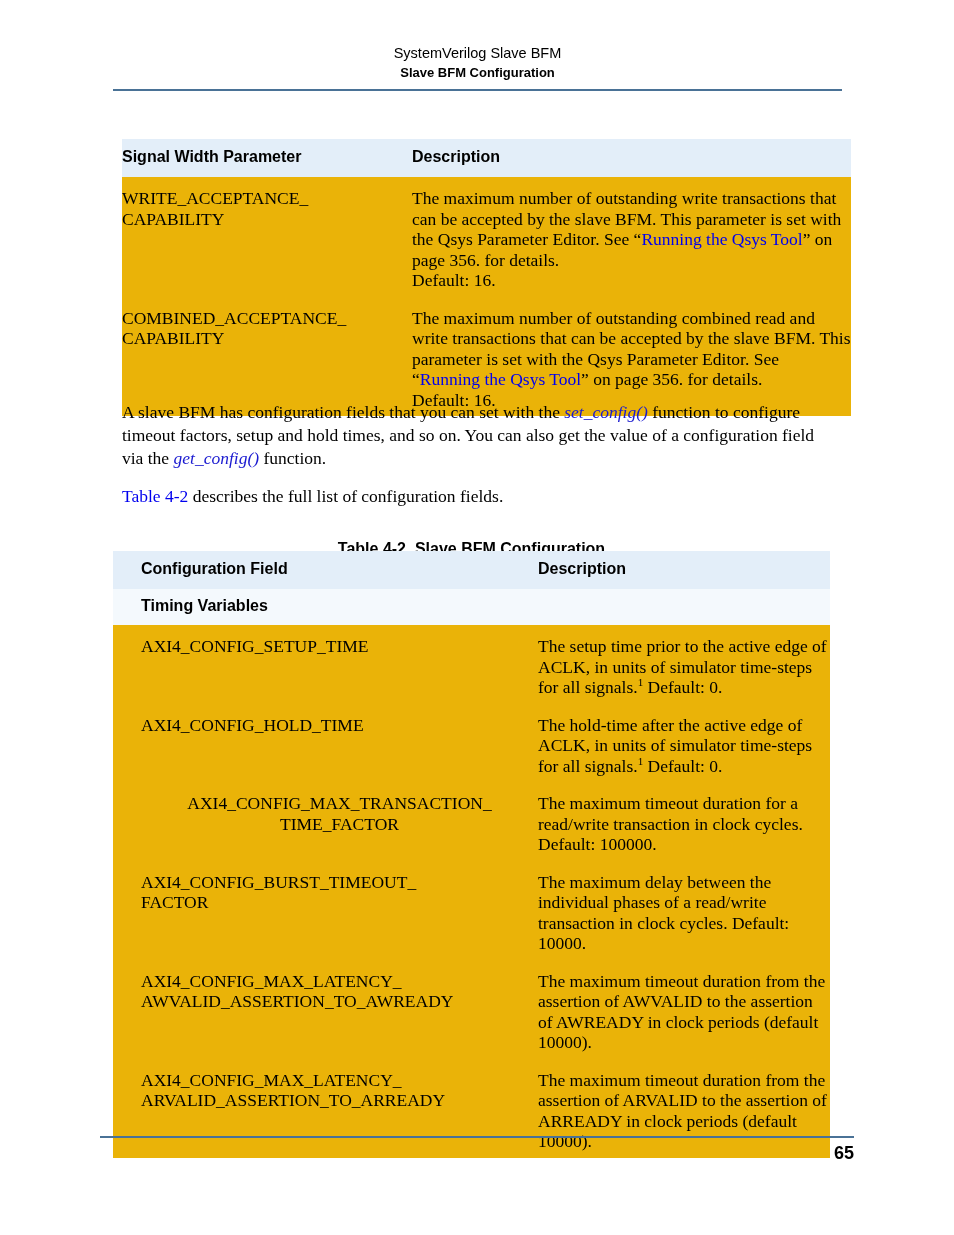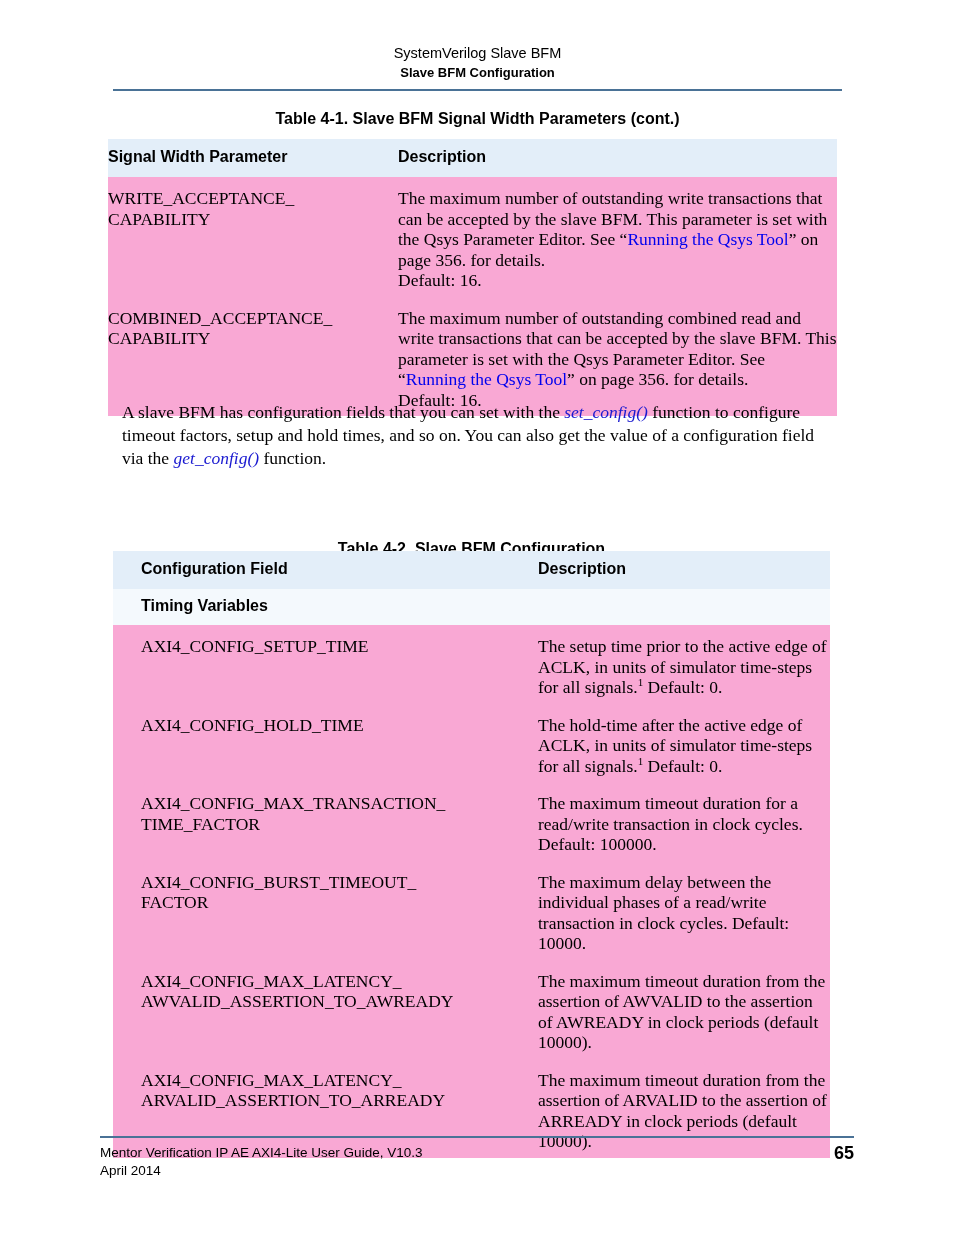--- a/index.html
+++ b/index.html
@@ -81,21 +81,21 @@
   }
   .sub-row > td {
     background: #f4f9fd;
     font-family: "Liberation Sans", "DejaVu Sans", sans-serif;
     font-weight: bold;
     font-size: 16px;
     color: #000;
     padding: 8px 0 10px 0;
   }
   .body-row > td {
-    background: #f9a8d4;
+    background: #eab308;
     font-size: 17.5px;
     line-height: 20.5px;
     color: #000;
     padding: 11px 0 6px 0;
   }
   .cell-pad-l { padding-left: 8px; }
   .cell-pad-r { padding-right: 10px; }
 
   .fieldname {
     white-space: pre-line;
@@ -157,23 +157,22 @@
 <body>
 
 <div class="page">
 
   <div class="run-header">
     <div class="line1">SystemVerilog Slave BFM</div>
     <div class="line2">Slave BFM Configuration</div>
   </div>
   <div class="rule-top"></div>
 
-  <div class="tbl-caption" style="left:113px; top:110px; width:729px;">Table 4-1. Slave BFM Signal Width Parameters (cont.)</div>
-
-  <table class="tbl" style="left:108px; top:139px; width:729px;">
+
+  <table class="tbl" style="left:122px; top:139px; width:729px;">
     <colgroup>
         <col style="width:290px">
         <col style="width:439px">
       </colgroup>
     <thead>
       <tr class="hdr-row">
         <th class="cell-pad-l">Signal Width Parameter</th>
         <th>Description</th>
       </tr>
     </thead>
@@ -194,20 +193,23 @@
           <span>Default: 16.</span>
         </td>
       </tr>
     </tbody>
   </table>
 
   <div class="para" style="left:122px; top:401px; width:712px;">
     <span>A slave BFM has configuration fields that you can set with the </span><span class="code-italic">set_config()</span><span> function to configure timeout factors, setup and hold times, and so on. You can also get the value of a configuration field via the </span><span class="code-italic">get_config()</span><span> function.</span>
   </div>
 
+  <div class="para" style="left:122px; top:485px; width:712px;">
+    <a class="xref" href="#">Table 4-2</a><span> describes the full list of configuration fields.</span>
+  </div>
 
   <div class="tbl-caption" style="left:113px; top:540px; width:717px;">Table 4-2. Slave BFM Configuration</div>
 
   <table class="tbl" style="left:113px; top:551px; width:717px;">
     <colgroup>
         <col style="width:425px">
         <col style="width:292px">
       </colgroup>
     <thead>
       <tr class="hdr-row">
@@ -225,21 +227,21 @@
         <td style="padding-left:28px;" class="fieldname">AXI4_CONFIG_SETUP_TIME</td>
         <td class="cell-pad-r"><span>The setup time prior to the active edge of ACLK, in units of simulator time-steps for all signals.</span><sup class="fn">1</sup><span> Default: 0.</span></td>
       </tr>
 
       <tr class="body-row">
         <td style="padding-left:28px;" class="fieldname">AXI4_CONFIG_HOLD_TIME</td>
         <td class="cell-pad-r"><span>The hold-time after the active edge of ACLK, in units of simulator time-steps for all signals.</span><sup class="fn">1</sup><span> Default: 0.</span></td>
       </tr>
 
       <tr class="body-row">
-        <td style="padding-left:28px;" class="fieldname">AXI4_CONFIG_MAX_TRANSACTION_
+        <td style="padding-left:28px;text-align:center;" class="fieldname">AXI4_CONFIG_MAX_TRANSACTION_
 TIME_FACTOR</td>
         <td class="cell-pad-r"><span>The maximum timeout duration for a read/write transaction in clock cycles. Default: 100000.</span><sup class="fn"></sup><span></span></td>
       </tr>
 
       <tr class="body-row">
         <td style="padding-left:28px;" class="fieldname">AXI4_CONFIG_BURST_TIMEOUT_
 FACTOR</td>
         <td class="cell-pad-r"><span>The maximum delay between the individual phases of a read/write transaction in clock cycles. Default: 10000.</span><sup class="fn"></sup><span></span></td>
       </tr>
 
@@ -253,19 +255,15 @@
         <td style="padding-left:28px;" class="fieldname">AXI4_CONFIG_MAX_LATENCY_
 ARVALID_ASSERTION_TO_ARREADY</td>
         <td class="cell-pad-r"><span>The maximum timeout duration from the assertion of ARVALID to the assertion of ARREADY in clock periods (default 10000).</span><sup class="fn"></sup><span></span></td>
       </tr>
     </tbody>
   </table>
 
   <div class="rule-bottom"></div>
   <div class="footer">
     <div class="f-right">65</div>
-    <div class="f-left">
-      <div>Mentor Verification IP AE AXI4-Lite User Guide, V10.3</div>
-      <div>April 2014</div>
-    </div>
   </div>
 
 </div>
 
 </body></html>

